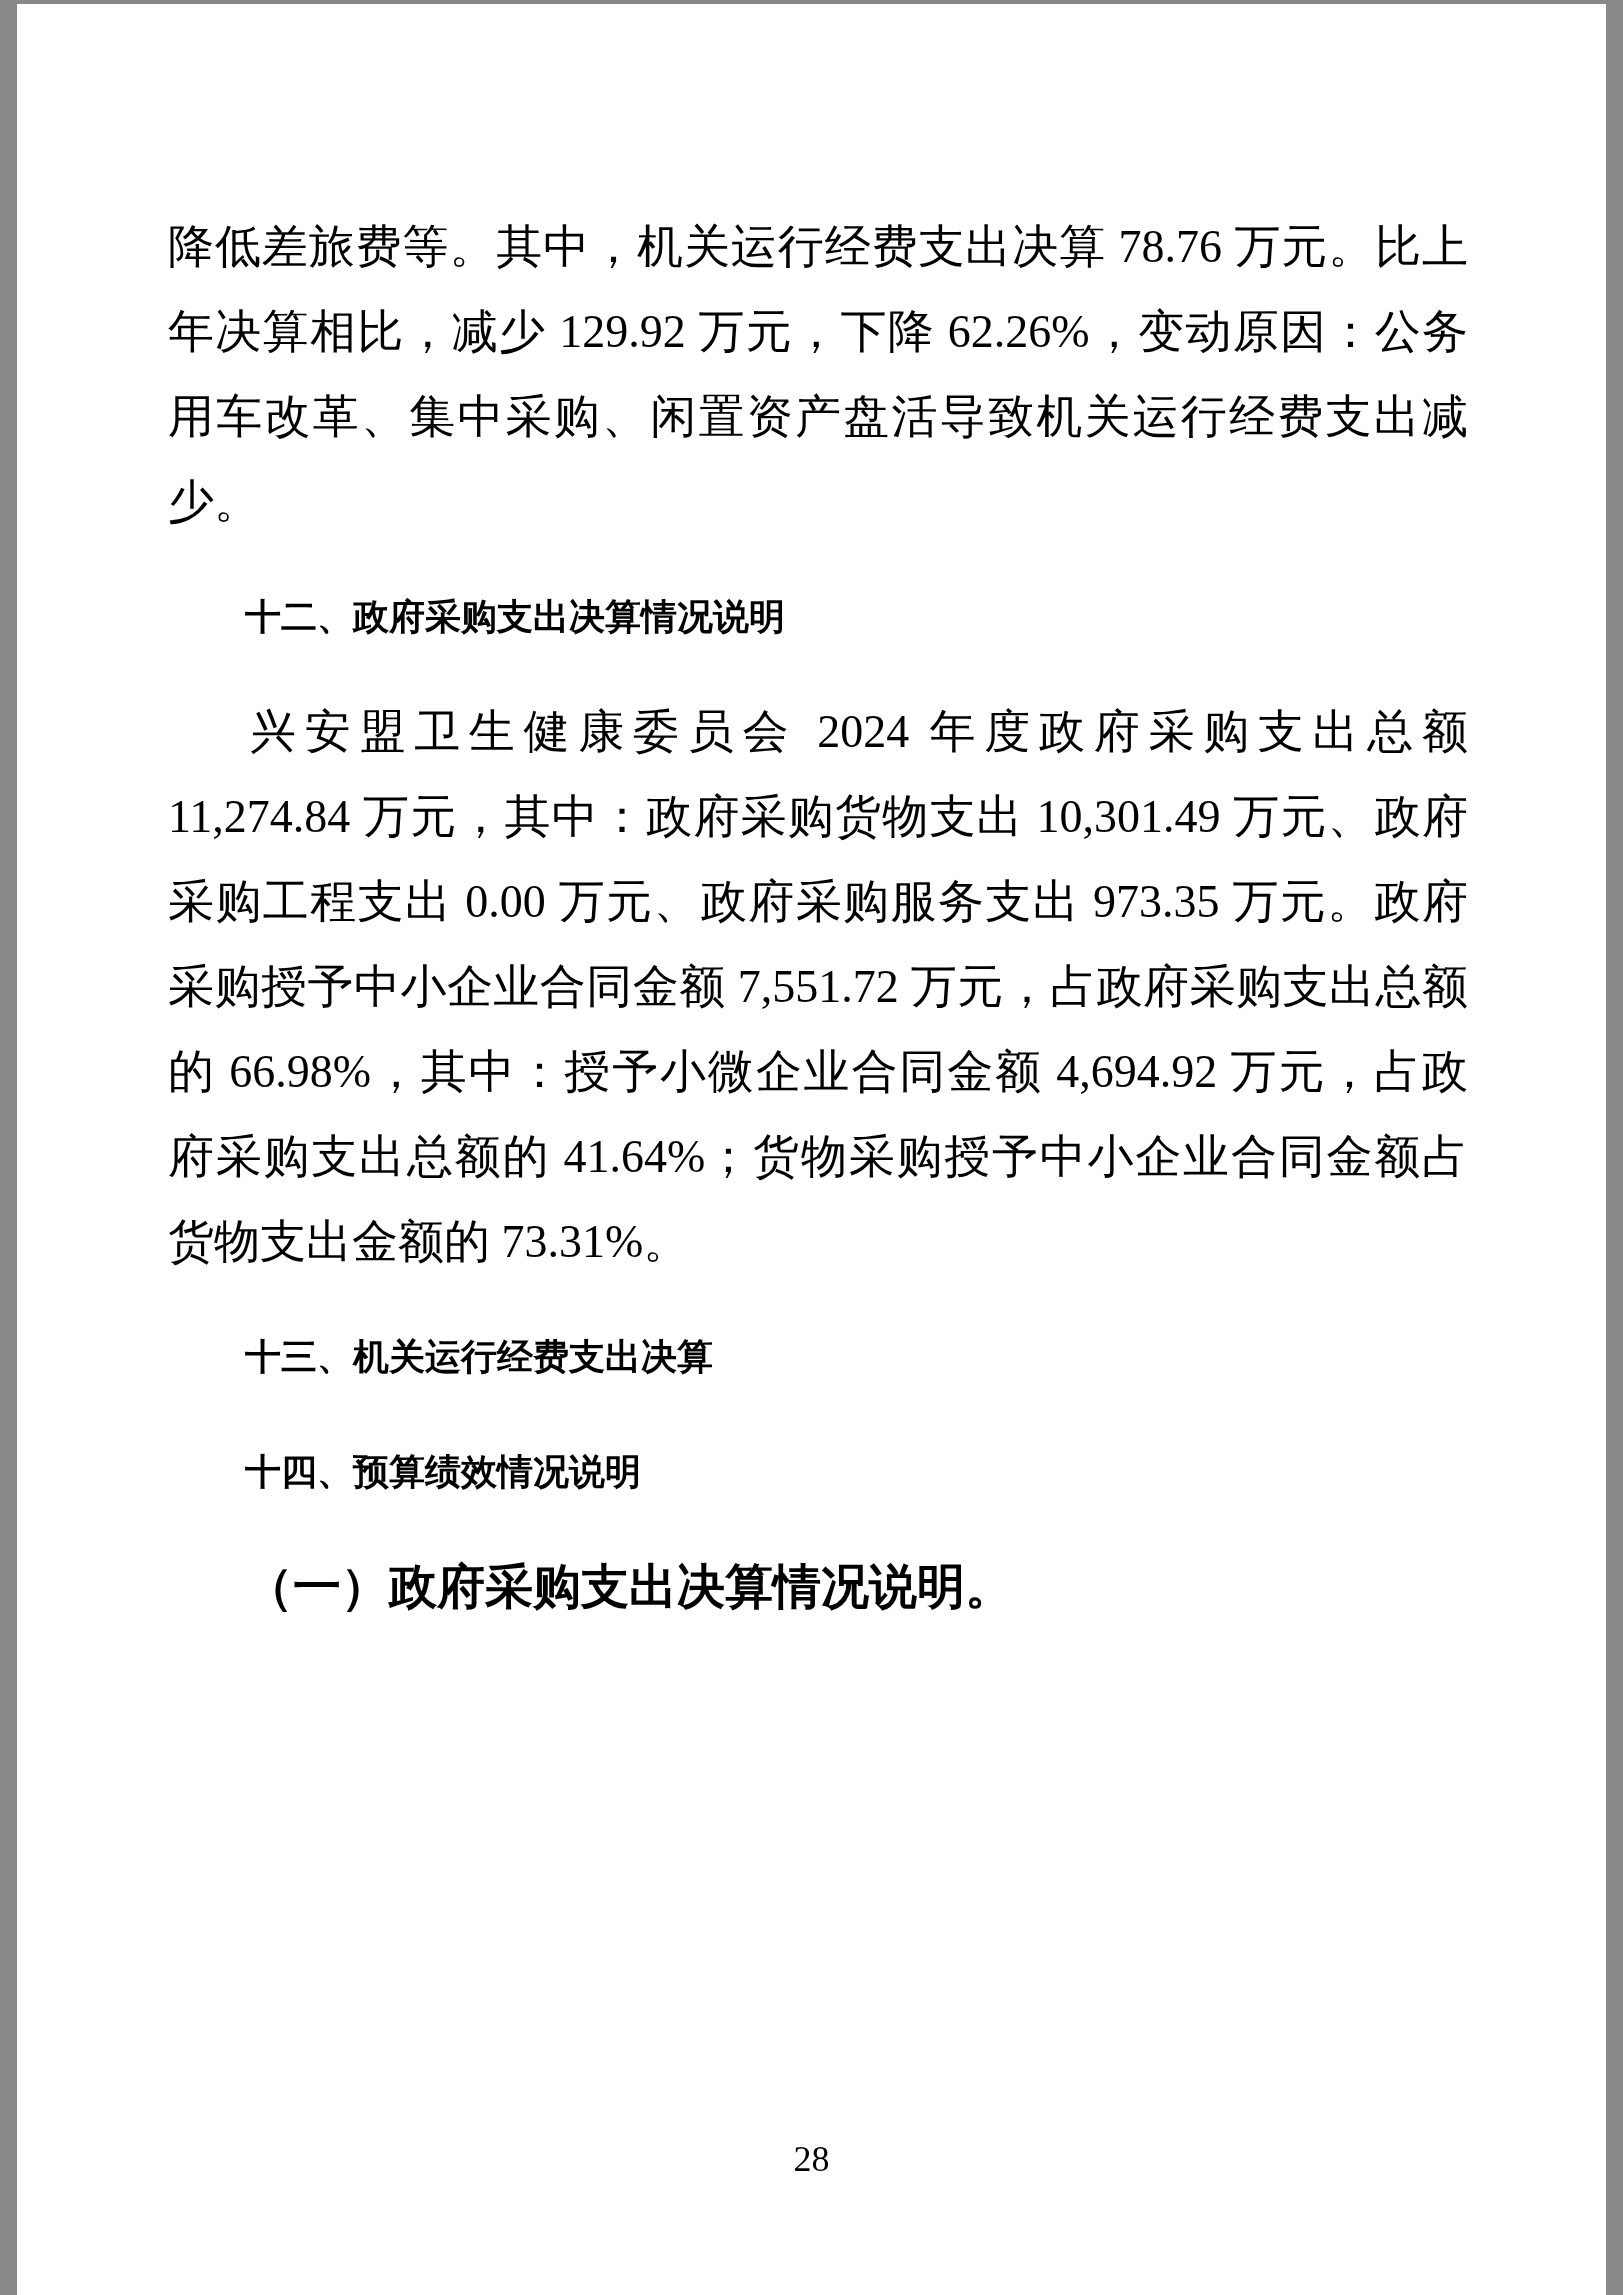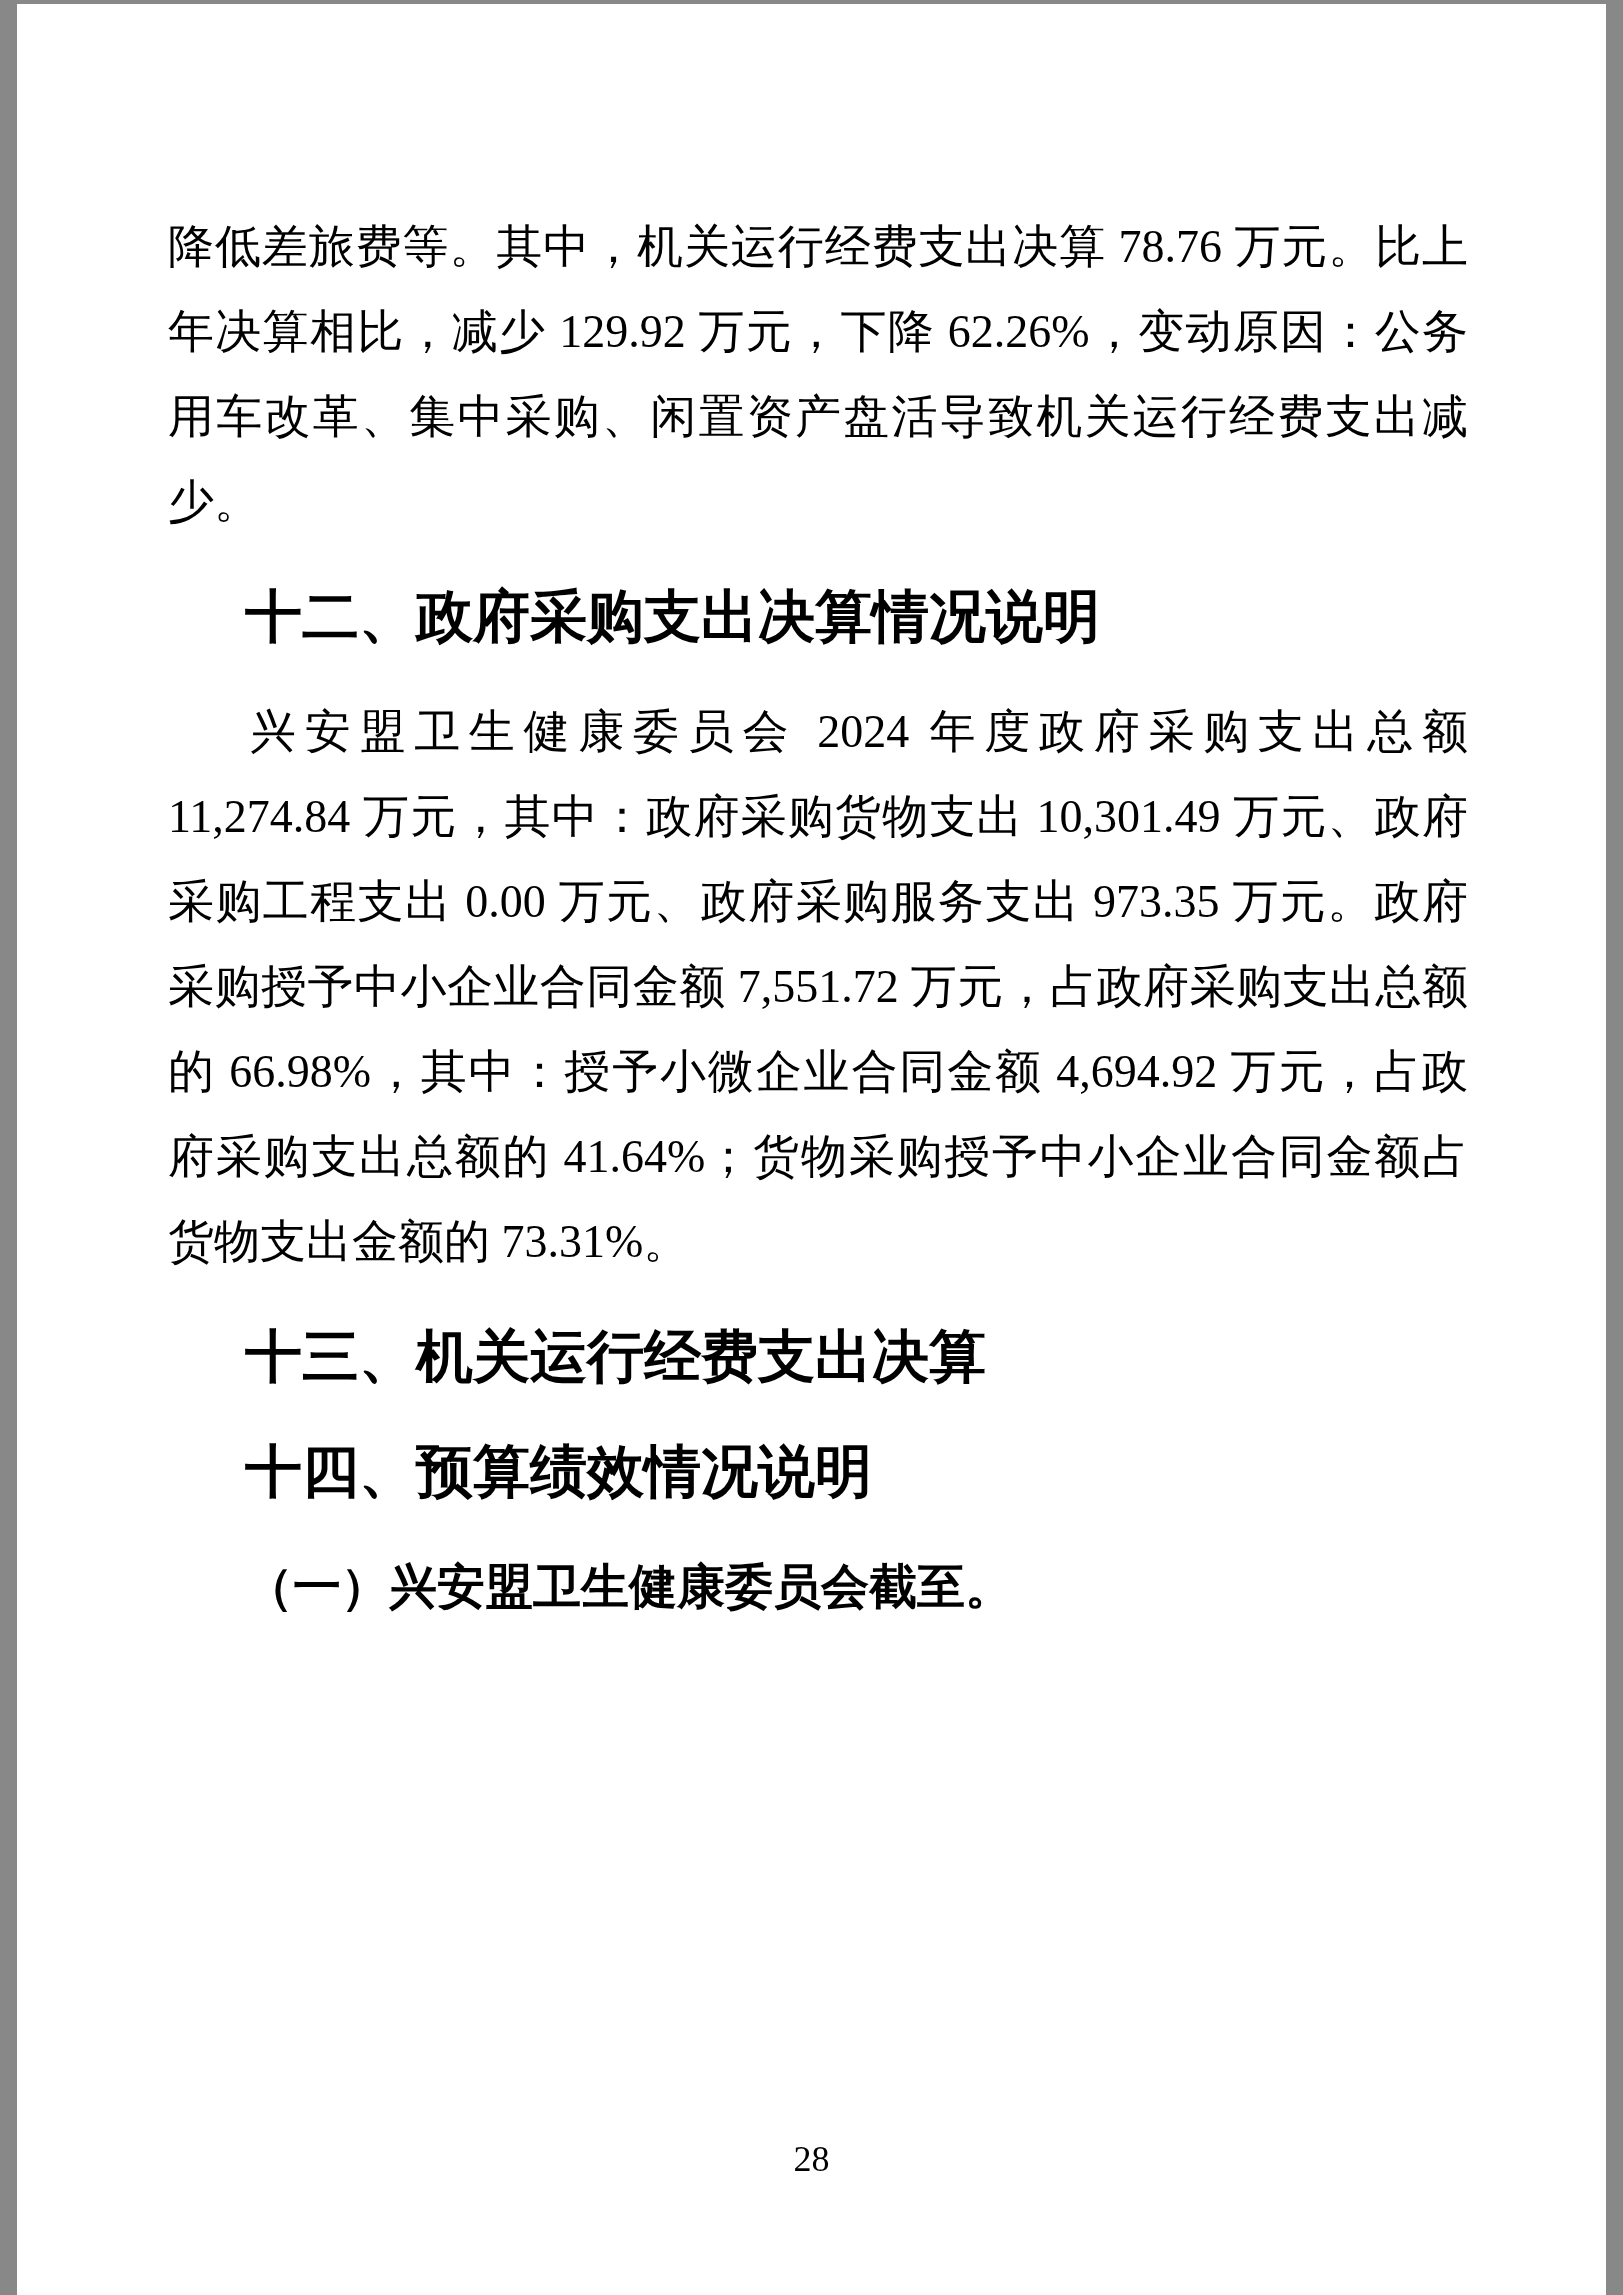--- a/index.html
+++ b/index.html
@@ -26,21 +26,21 @@
     text-align: justify;
     text-indent: 82px;
     word-break: normal;
   }
   .body-para.no-indent {
     text-indent: 0;
   }
   .section-heading {
     font-family: "Liberation Sans", "DejaVu Sans", sans-serif;
     font-weight: 700;
-    font-size: 57px;
+    font-size: 36px;
     line-height: 85px;
     margin: 30px 0;
     text-indent: 77px;
     text-align: left;
   }
   .sub-heading {
     font-family: "Liberation Serif", "DejaVu Serif", serif;
     font-weight: 700;
     font-size: 48px;
     line-height: 85px;
@@ -68,18 +68,18 @@
 
   <h2 class="section-heading">十二、政府采购支出决算情况说明</h2>
 
   <p class="body-para">兴安盟卫生健康委员会 2024 年度政府采购支出总额 11,274.84 万元，其中：政府采购货物支出 10,301.49 万元、政府采购工程支出 0.00 万元、政府采购服务支出 973.35 万元。政府采购授予中小企业合同金额 7,551.72 万元，占政府采购支出总额的 66.98%，其中：授予小微企业合同金额 4,694.92 万元，占政府采购支出总额的 41.64%；货物采购授予中小企业合同金额占货物支出金额的 73.31%。</p>
 
   <h2 class="section-heading">十三、机关运行经费支出决算</h2>
 
 
   <h2 class="section-heading">十四、预算绩效情况说明</h2>
 
-  <p class="sub-heading">（一）兴安盟卫生健康委员会截至。</p>
+  <p class="sub-heading">（一）政府采购支出决算情况说明。</p>
 
   <div class="page-number">28</div>
 
 </div>
 
 
 </body></html>

